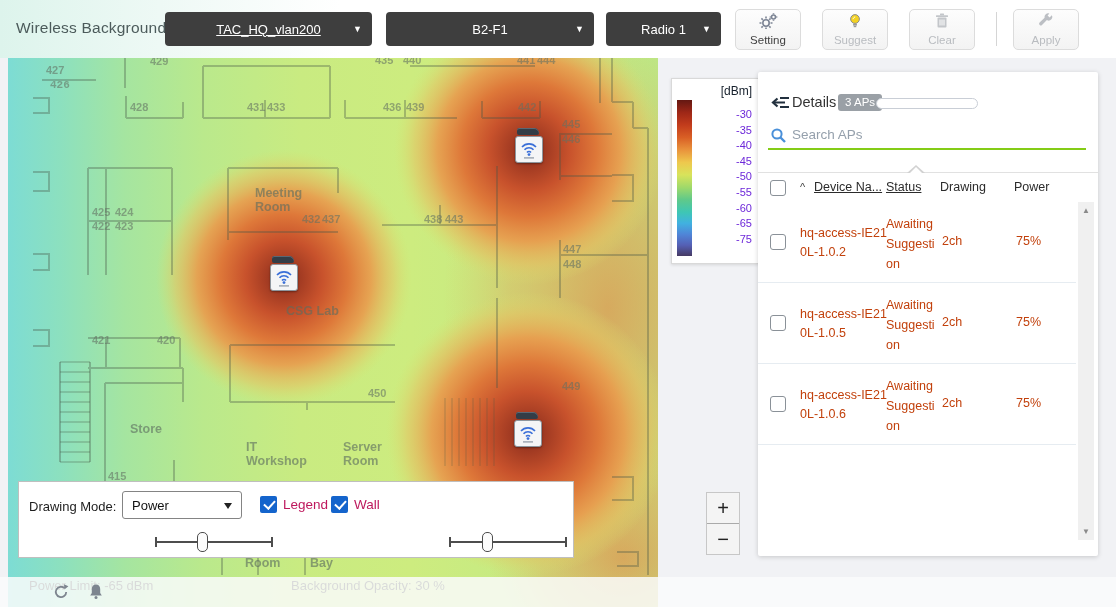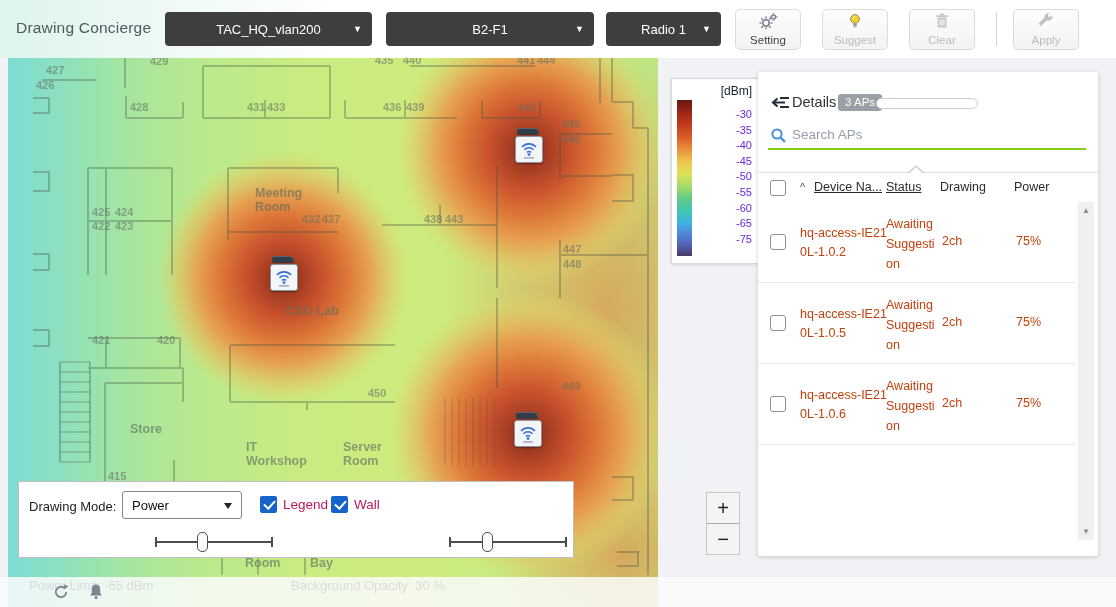--- a/index.html
+++ b/index.html
@@ -6,21 +6,21 @@
   html,body { width:1116px; height:607px; overflow:hidden; }
   body { position:relative; font-family:"Liberation Sans", sans-serif; background:#f1f2f5; }
 
   
   .topbar { position:absolute; left:0; top:0; width:1116px; height:58px;
     background:linear-gradient(90deg,#ddf4ec 0,#eef9f5 160px,#ffffff 340px,#ffffff 100%); z-index:5; }
   .app-title { position:absolute; left:16px; top:19px; font-size:15.5px; color:#4c5b5b; letter-spacing:.2px; }
   .dd { position:absolute; top:12px; height:34px; background:#3e3e3e; color:#fff; border-radius:4px;
     display:flex; align-items:center; justify-content:center; font-size:13px; cursor:pointer; }
   .dd .dd-caret { position:absolute; right:10px; font-size:9px; color:#fff; }
-  .dd1 { left:165px; width:207px; } .dd2 { left:386px; width:208px; } .dd3 { left:606px; width:115px; }
+  .dd1 { left:165px; width:207px;text-decoration:underline; } .dd2 { left:386px; width:208px; } .dd3 { left:606px; width:115px; }
   .tbtn { position:absolute; top:9px; width:66px; height:41px; background:linear-gradient(#fdfdfd,#f3f3f3);
     border:1px solid #dcdcdc; border-radius:5px; display:flex; flex-direction:column; align-items:center;
     justify-content:center; gap:1px; cursor:pointer; }
   .tbtn .lbl { font-size:11.5px; color:#3f3f3f; }
   .tbtn.disabled .lbl { color:#b9bcc0; }
   .btn-setting { left:735px; } .btn-suggest { left:822px; } .btn-clear { left:909px; } .btn-apply { left:1013px; }
   .tb-div { position:absolute; left:996px; top:12px; width:1px; height:34px; background:#d5d5d5; }
 
   
   .map { position:absolute; left:8px; top:58px; width:650px; height:549px; overflow:hidden; }
@@ -111,21 +111,21 @@
 
   
   .bottombar { position:absolute; left:0; top:577px; width:1116px; height:30px; background:rgba(250,252,251,.85); z-index:6; }
   .bb-icon { position:absolute; top:6px; cursor:pointer; }
   .bb-refresh { left:52px; } .bb-bell { left:88px; }
 </style>
 </head>
 <body>
 
 <div class="topbar">
-  <div class="app-title">Drawing Concierge</div>
+  <div class="app-title">Wireless Background</div>
 
   <div class="dd dd1">
     <span>TAC_HQ_vlan200</span>
     <span class="dd-caret">▼</span>
   </div>
   <div class="dd dd2">
     <span>B2-F1</span>
     <span class="dd-caret">▼</span>
   </div>
   <div class="dd dd3">
@@ -238,21 +238,21 @@
     <path fill="none" stroke="rgba(70,85,70,0.3)" stroke-width="1.5" d="
       M52 304H82 M52 314H82 M52 324H82 M52 334H82 M52 344H82 M52 354H82 M52 364H82 M52 374H82 M52 384H82 M52 394H82 M52 404H82"></path>
     <path fill="none" stroke="rgba(70,85,70,0.22)" stroke-width="1.5" d="
       M437 340V408 M444 340V408 M451 340V408 M458 340V408 M465 340V408 M472 340V408 M479 340V408 M486 340V408"></path>
   </svg>
 
   <div>
 
       <div class="room-num" style="left: 38px; top: 6px;">427</div>
 
-      <div class="room-num" style="left: 28px; top: 21px;">426</div>
+      <div class="room-num" style="left: 42px; top: 21px; font-family: Liberation Mono, monospace;">426</div>
 
       <div class="room-num" style="left: 142px; top: -3px;">429</div>
 
       <div class="room-num" style="left: 122px; top: 43px;">428</div>
 
       <div class="room-num" style="left: 239px; top: 43px;">431</div>
 
       <div class="room-num" style="left: 259px; top: 43px;">433</div>
 
       <div class="room-num" style="left: 367px; top: -4px;">435</div>

